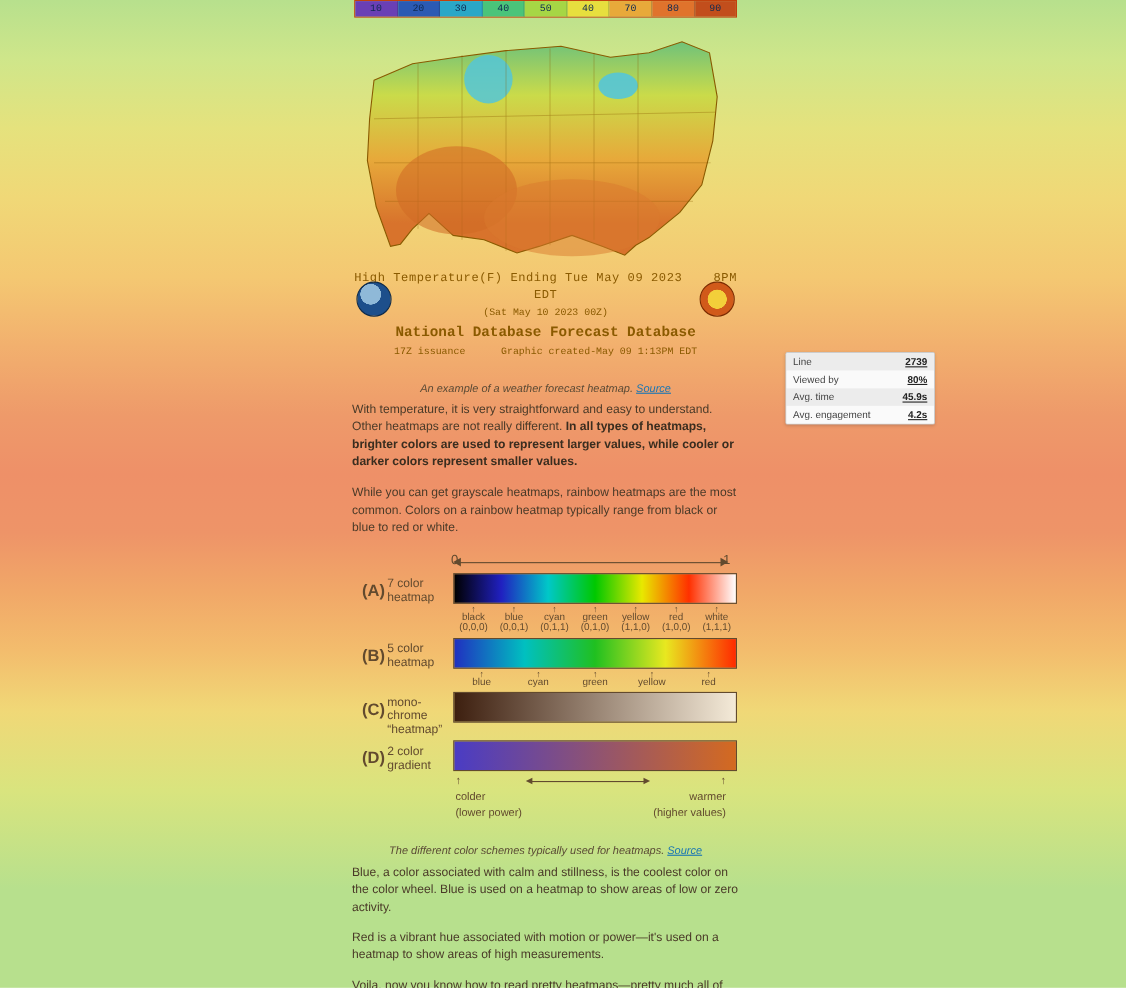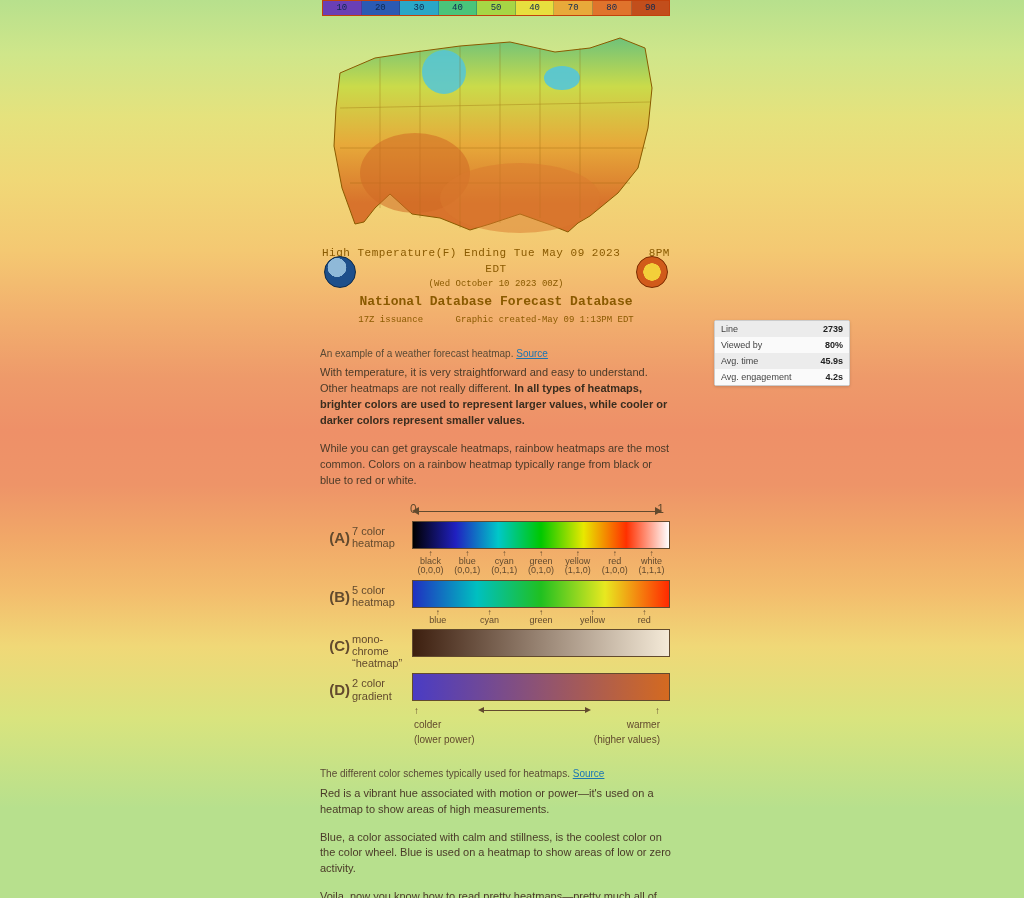--- a/index.html
+++ b/index.html
@@ -78,20 +78,22 @@
   .wx-caption .title { font-size: 13px; font-weight: bold; margin-top:2px;}
   .wx-caption .row3 { font-size: 9px; margin-top:2px;}
   .noaa-badge, .nws-badge {
     position:absolute; width:30px;height:30px;border-radius:50%;
     bottom:-48px;
   }
   .noaa-badge { left:4px; background:radial-gradient(circle at 40% 35%, #8fb9d8 0 35%, #1d4f8b 36% 100%); border:1px solid #0d2a4a;}
   .nws-badge { right:4px; background:radial-gradient(circle at 50% 50%, #f3cf3a 0 40%, #d15a1a 42% 100%); border:1px solid #7a2a00;}
 
   .figcap {
+    text-align: center;
+    font-style: italic;
     font-size: 10px;
     margin: 20px 0 4px;
     color: #5a4a35;
   }
   .figcap a { color:#1a76b3; text-decoration: underline; }
   .content p { margin: 0 0 12px; font-size:11px; color:#4a3a28; }
   .content p b { color:#3a2d1f; }
 
   
   .schemes {
@@ -148,21 +150,21 @@
     border: 1px solid #ccc;
     border-radius: 2px;
     font-size: 9px;
     color:#333;
     box-shadow: 0 1px 3px rgba(0,0,0,.15);
   }
   .tooltip .trow { display:flex; justify-content:space-between; padding:3px 6px;}
   .tooltip .trow:nth-child(odd){ background:#ececec; }
   .tooltip .trow:nth-child(even){ background:#fafafa; }
   .tooltip .k { color:#444; }
-  .tooltip .v { font-weight:600; color:#222; }
+  .tooltip .v { font-weight:600; color:#222;text-decoration:underline; }
 </style>
 </head>
 <body>
 
 <div class="bg"></div>
 
 <div class="content">
 
   <div class="weather-block">
     <div class="temp-scale" id="temp-scale">
@@ -208,21 +210,21 @@
       </svg>
       <div class="noaa-badge"></div>
       <div class="nws-badge"></div>
     </div>
     <div class="wx-caption">
       <div class="row1">
         <span>High Temperature(F) Ending Tue May 09 2023</span>
         &nbsp;&nbsp;
         <span>8PM EDT</span>
       </div>
-      <div class="row2">(Wed October 10 2023 00Z)</div>
+      <div class="row2">(Sat May 10 2023 00Z)</div>
       <div class="title">National Database Forecast Database</div>
       <div class="row3">
         <span>17Z issuance</span>
         &nbsp;&nbsp;&nbsp;&nbsp;
         <span>Graphic created-May 09  1:13PM EDT</span>
       </div>
     </div>
   </div>
 
   <div class="figcap">
@@ -300,22 +302,22 @@
         <span>warmer</span><br>
         <span>(higher values)</span>
       </div>
     </div>
   </div>
 
   <div class="figcap">
     <span>The different color schemes typically used for heatmaps. </span><a href="#">Source</a>
   </div>
 
+  <p>Blue, a color associated with calm and stillness, is the coolest color on the color wheel. Blue is used on a heatmap to show areas of low or zero activity.</p>
   <p>Red is a vibrant hue associated with motion or power—it's used on a heatmap to show areas of high measurements.</p>
-  <p>Blue, a color associated with calm and stillness, is the coolest color on the color wheel. Blue is used on a heatmap to show areas of low or zero activity.</p>
   <p>Voila, now you know how to read pretty heatmaps—pretty much all of them.</p>
 
 </div>
 
 <div class="tooltip" id="tooltip">
     <div class="trow">
       <span class="k">Line</span>
       <span class="v">2739</span>
     </div>
     <div class="trow">

